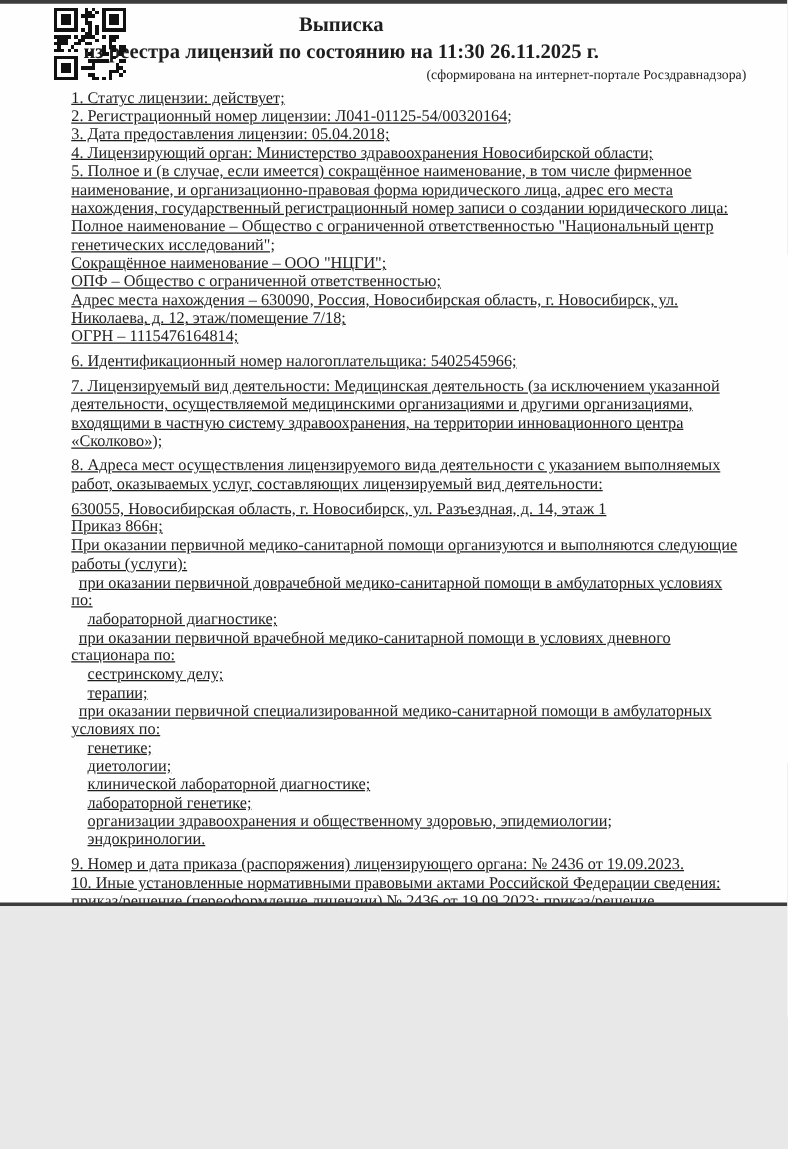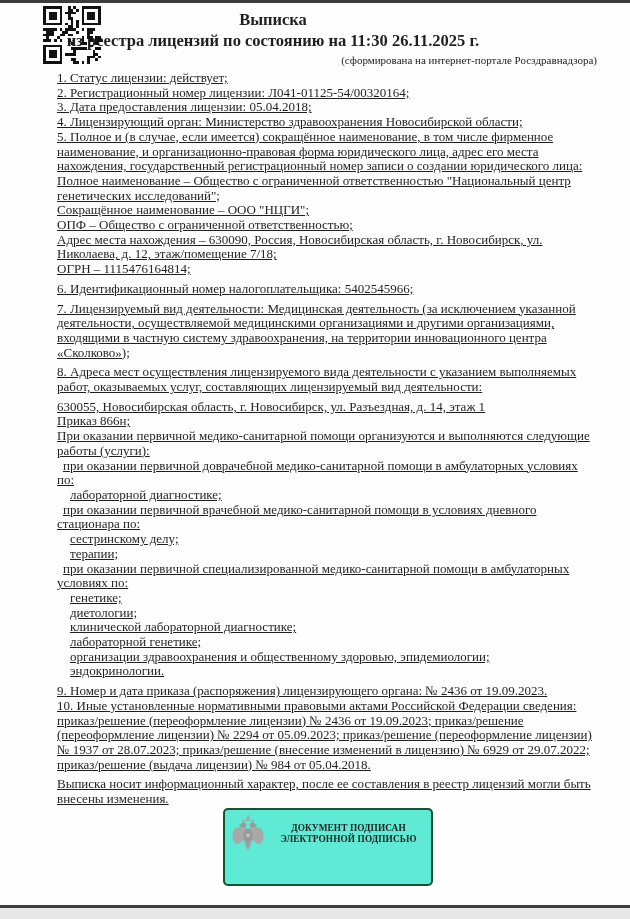--- a/index.html
+++ b/index.html
@@ -1,18 +1,18 @@
 <!DOCTYPE html>
 <html><head>
 <meta charset="utf-8">
 <style>
   html,body{margin:0;padding:0;background:#e8e8e8;}
   .page{
     position:relative;
-    width:630px;height:908px;
+    width:630px;height:725px;
     background:#fefefe;
     overflow:hidden;
     font-family:"Liberation Serif","DejaVu Serif",serif;
     color:#1f1f1f;
     margin:0 auto;
   }
   .edge-bar{position:absolute;left:0;right:0;height:3px;background:#3c3c3c;}
   .edge-bar.top{top:0;}
   .edge-bar.bottom{bottom:0;}
   .qr{position:absolute;left:43px;top:6px;width:58px;height:58px;}

